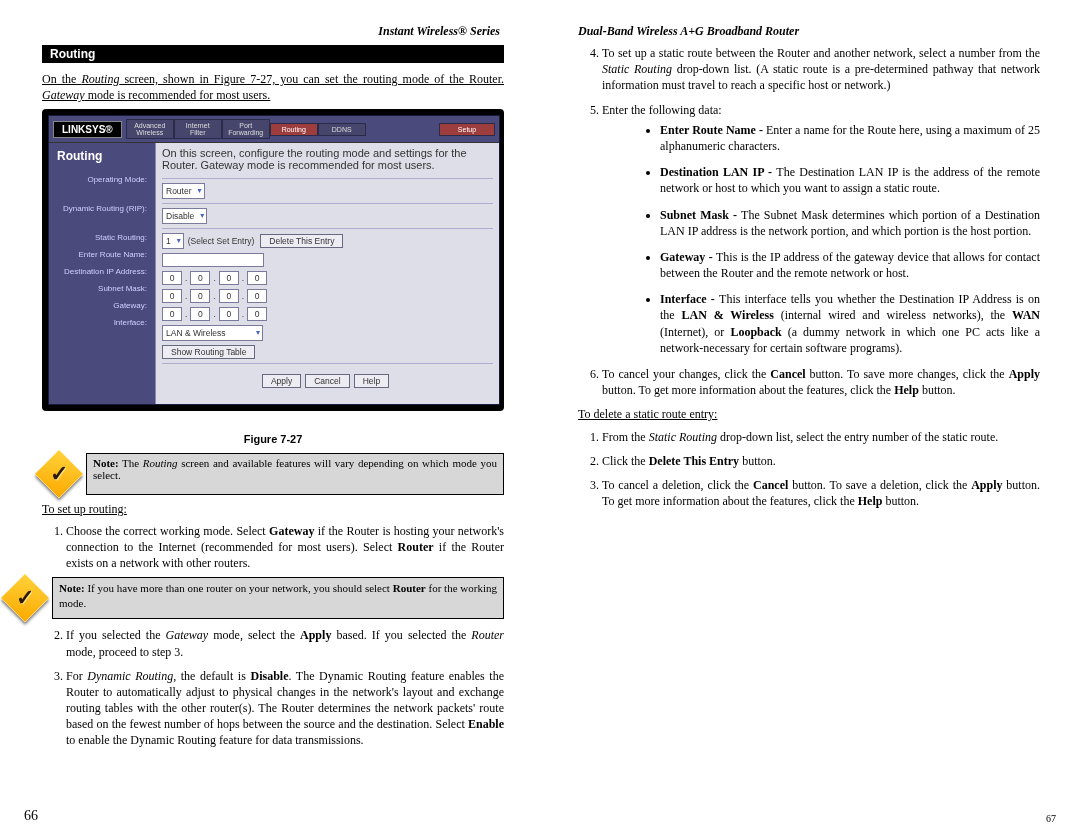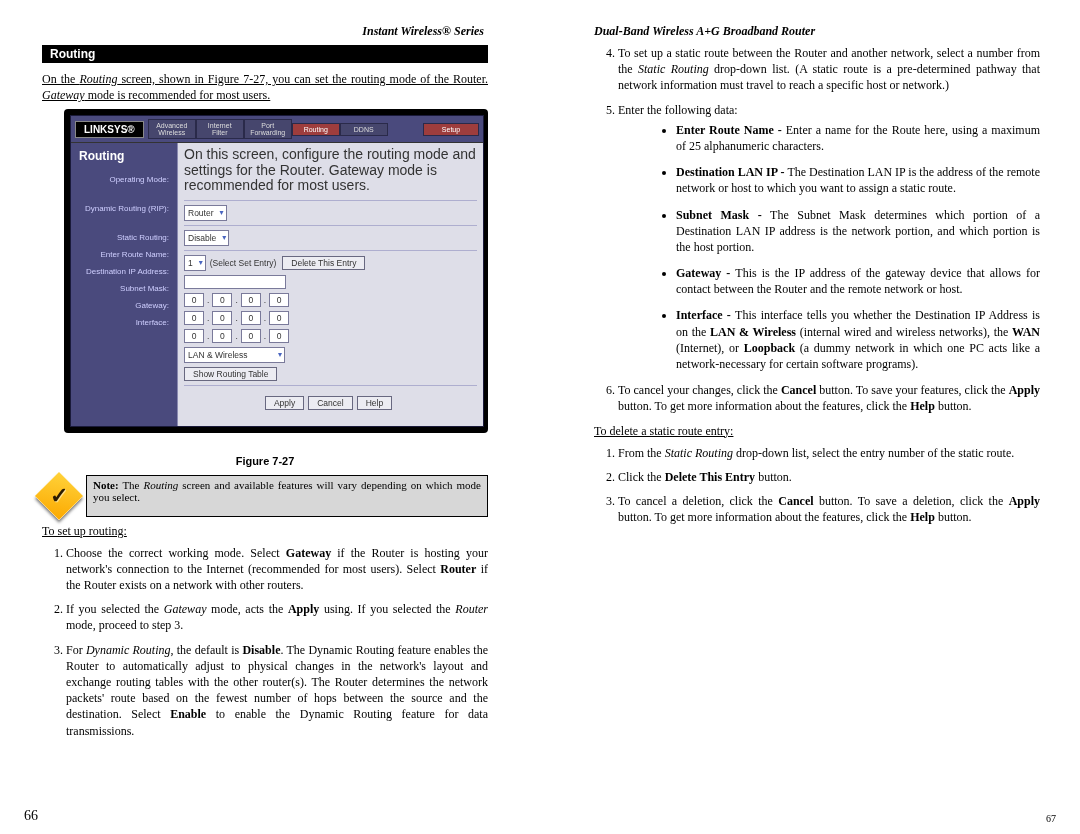--- a/index.html
+++ b/index.html
@@ -9,21 +9,20 @@
     font-family: "Times New Roman", serif;
     color: #000;
     width: 1080px;
     height: 834px;
     overflow: hidden;
     font-size: 12px;
   }
   .spread {
     display: flex;
     height: 100%;
-    gap: 32px;
   }
   .page {
     width: 50%;
     padding: 24px 40px 14px 40px;
     box-sizing: border-box;
     position: relative;
   }
   .page-left { padding-right: 36px; padding-left: 42px;}
   .page-right { padding-left: 38px; padding-right: 40px;}
   .header-line {
@@ -80,21 +79,20 @@
     font-size: 11px;
     flex: 1;
     text-align: justify;
   }
   
   .screenshot-frame {
     background:#000;
     padding: 6px;
     border-radius: 4px;
     margin-top: 2px;
-    margin-left: 22px;
   }
   .screenshot {
     width: 100%;
     background: #5f5fa0;
     border: 1px solid #1a1a3a;
     font-family: Arial, Helvetica, sans-serif;
     color: #fff;
     font-size: 9px;
   }
   .ss-tabs {
@@ -128,21 +126,21 @@
   .tab .l2 { display:block; }
   .ss-body { display:flex; }
   .ss-side {
     width: 90px;
     background:#4a4a7d;
     padding: 6px 8px;
   }
   .ss-side .title { font-weight:bold; font-size: 12px; margin-bottom: 12px; }
   .ss-side .lbl { color:#cfcfff; font-size:8px; text-align:right; margin: 8px 0;}
   .ss-main { flex:1; background:#dedee8; color:#333; padding:4px 6px 8px 6px; border-left:1px solid #8a8ab0;}
-  .ss-desc { color:#333; font-size:14px; margin-bottom:6px; line-height:1.1;}
+  .ss-desc { color:#333; font-size:11px; margin-bottom:6px; line-height:1.1;}
   .row { display:flex; align-items:center; margin:4px 0; font-size:8.5px; }
   .sep { height:1px; background:#aeaecf; margin:4px 0;}
   .sel {
     background:#fff; border:1px solid #7a7a9a;
     color:#333; font-size:8.5px;
     padding: 0 12px 0 3px;
     position:relative; margin-right:4px;
     display:inline-flex; align-items:center; height:14px;
   }
   .sel::after { content:"▾"; position:absolute; right:2px; color:#4a65c0; font-size:8px;}
@@ -275,23 +273,30 @@
         <b>Note:</b><span> The <em>Routing</em> screen and available features will vary depending on which mode you select.</span>
         
       </div>
     </div>
 
     <div class="body-text">
       <p>To set up routing:</p>
       <ol class="num-list">
         <li>
           <span>Choose the correct working mode. Select </span><b>Gateway</b><span> if the Router is hosting your network's connection to the Internet (recommended for most users). Select </span><b>Router</b><span> if the Router exists on a network with other routers.</span>
-        </li>
-        <li>
-          <span>If you selected the </span><em>Gateway</em><span> mode, acts the </span><b>Apply</b><span> using. If you selected the </span><em>Router</em><span> mode, proceed to step 3.</span>
+          <div class="note-row" style="margin-left:-58px;">
+            <div class="note-icon"></div>
+            <div class="note-text">
+              <b>Note:</b><span> If you have more than one router on your network, you should select <b>Router</b> for the working mode.</span>
+              
+            </div>
+          </div>
+        </li>
+        <li>
+          <span>If you selected the </span><em>Gateway</em><span> mode, select the </span><b>Apply</b><span> based. If you selected the </span><em>Router</em><span> mode, proceed to step 3.</span>
         </li>
         <li>
           <span>For </span><em>Dynamic Routing</em><span>, the default is </span><b>Disable</b><span>. The Dynamic Routing feature enables the Router to automatically adjust to physical changes in the network's layout and exchange routing tables with the other router(s). The Router determines the network packets' route based on the fewest number of hops between the source and the destination. Select </span><b>Enable</b><span> to enable the Dynamic Routing feature for data transmissions.</span>
         </li>
       </ol>
     </div>
 
     <div class="page-num-left">66</div>
   </div>
 
@@ -307,21 +312,21 @@
           <span>Enter the following data:</span>
           <ul class="bullet">
             <li><b>Enter Route Name - </b><span>Enter a name for the Route here, using a maximum of 25 alphanumeric characters.</span></li>
             <li><b>Destination LAN IP - </b><span>The Destination LAN IP is the address of the remote network or host to which you want to assign a static route.</span></li>
             <li><b>Subnet Mask - </b><span>The Subnet Mask determines which portion of a Destination LAN IP address is the network portion, and which portion is the host portion.</span></li>
             <li><b>Gateway - </b><span>This is the IP address of the gateway device that allows for contact between the Router and the remote network or host.</span></li>
             <li><b>Interface - </b><span>This interface tells you whether the Destination IP Address is on the </span><b>LAN &amp; Wireless</b><span> (internal wired and wireless networks), the </span><b>WAN</b><span> (Internet), or </span><b>Loopback</b><span> (a dummy network in which one PC acts like a network-necessary for certain software programs).</span></li>
           </ul>
         </li>
         <li>
-          <span>To cancel your changes, click the </span><b>Cancel</b><span> button. To save your features, click the </span><b>Apply</b><span> button. To get more information about the features, click the </span><b>Help</b><span> button.</span>
+          <span>To cancel your changes, click the </span><b>Cancel</b><span> button. To save more changes, click the </span><b>Apply</b><span> button. To get more information about the features, click the </span><b>Help</b><span> button.</span>
         </li>
       </ol>
 
       <p>To delete a static route entry:</p>
 
       <ol class="num-list">
         <li>
           <span>From the </span><em>Static Routing</em><span> drop-down list, select the entry number of the static route.</span>
         </li>
         <li>

